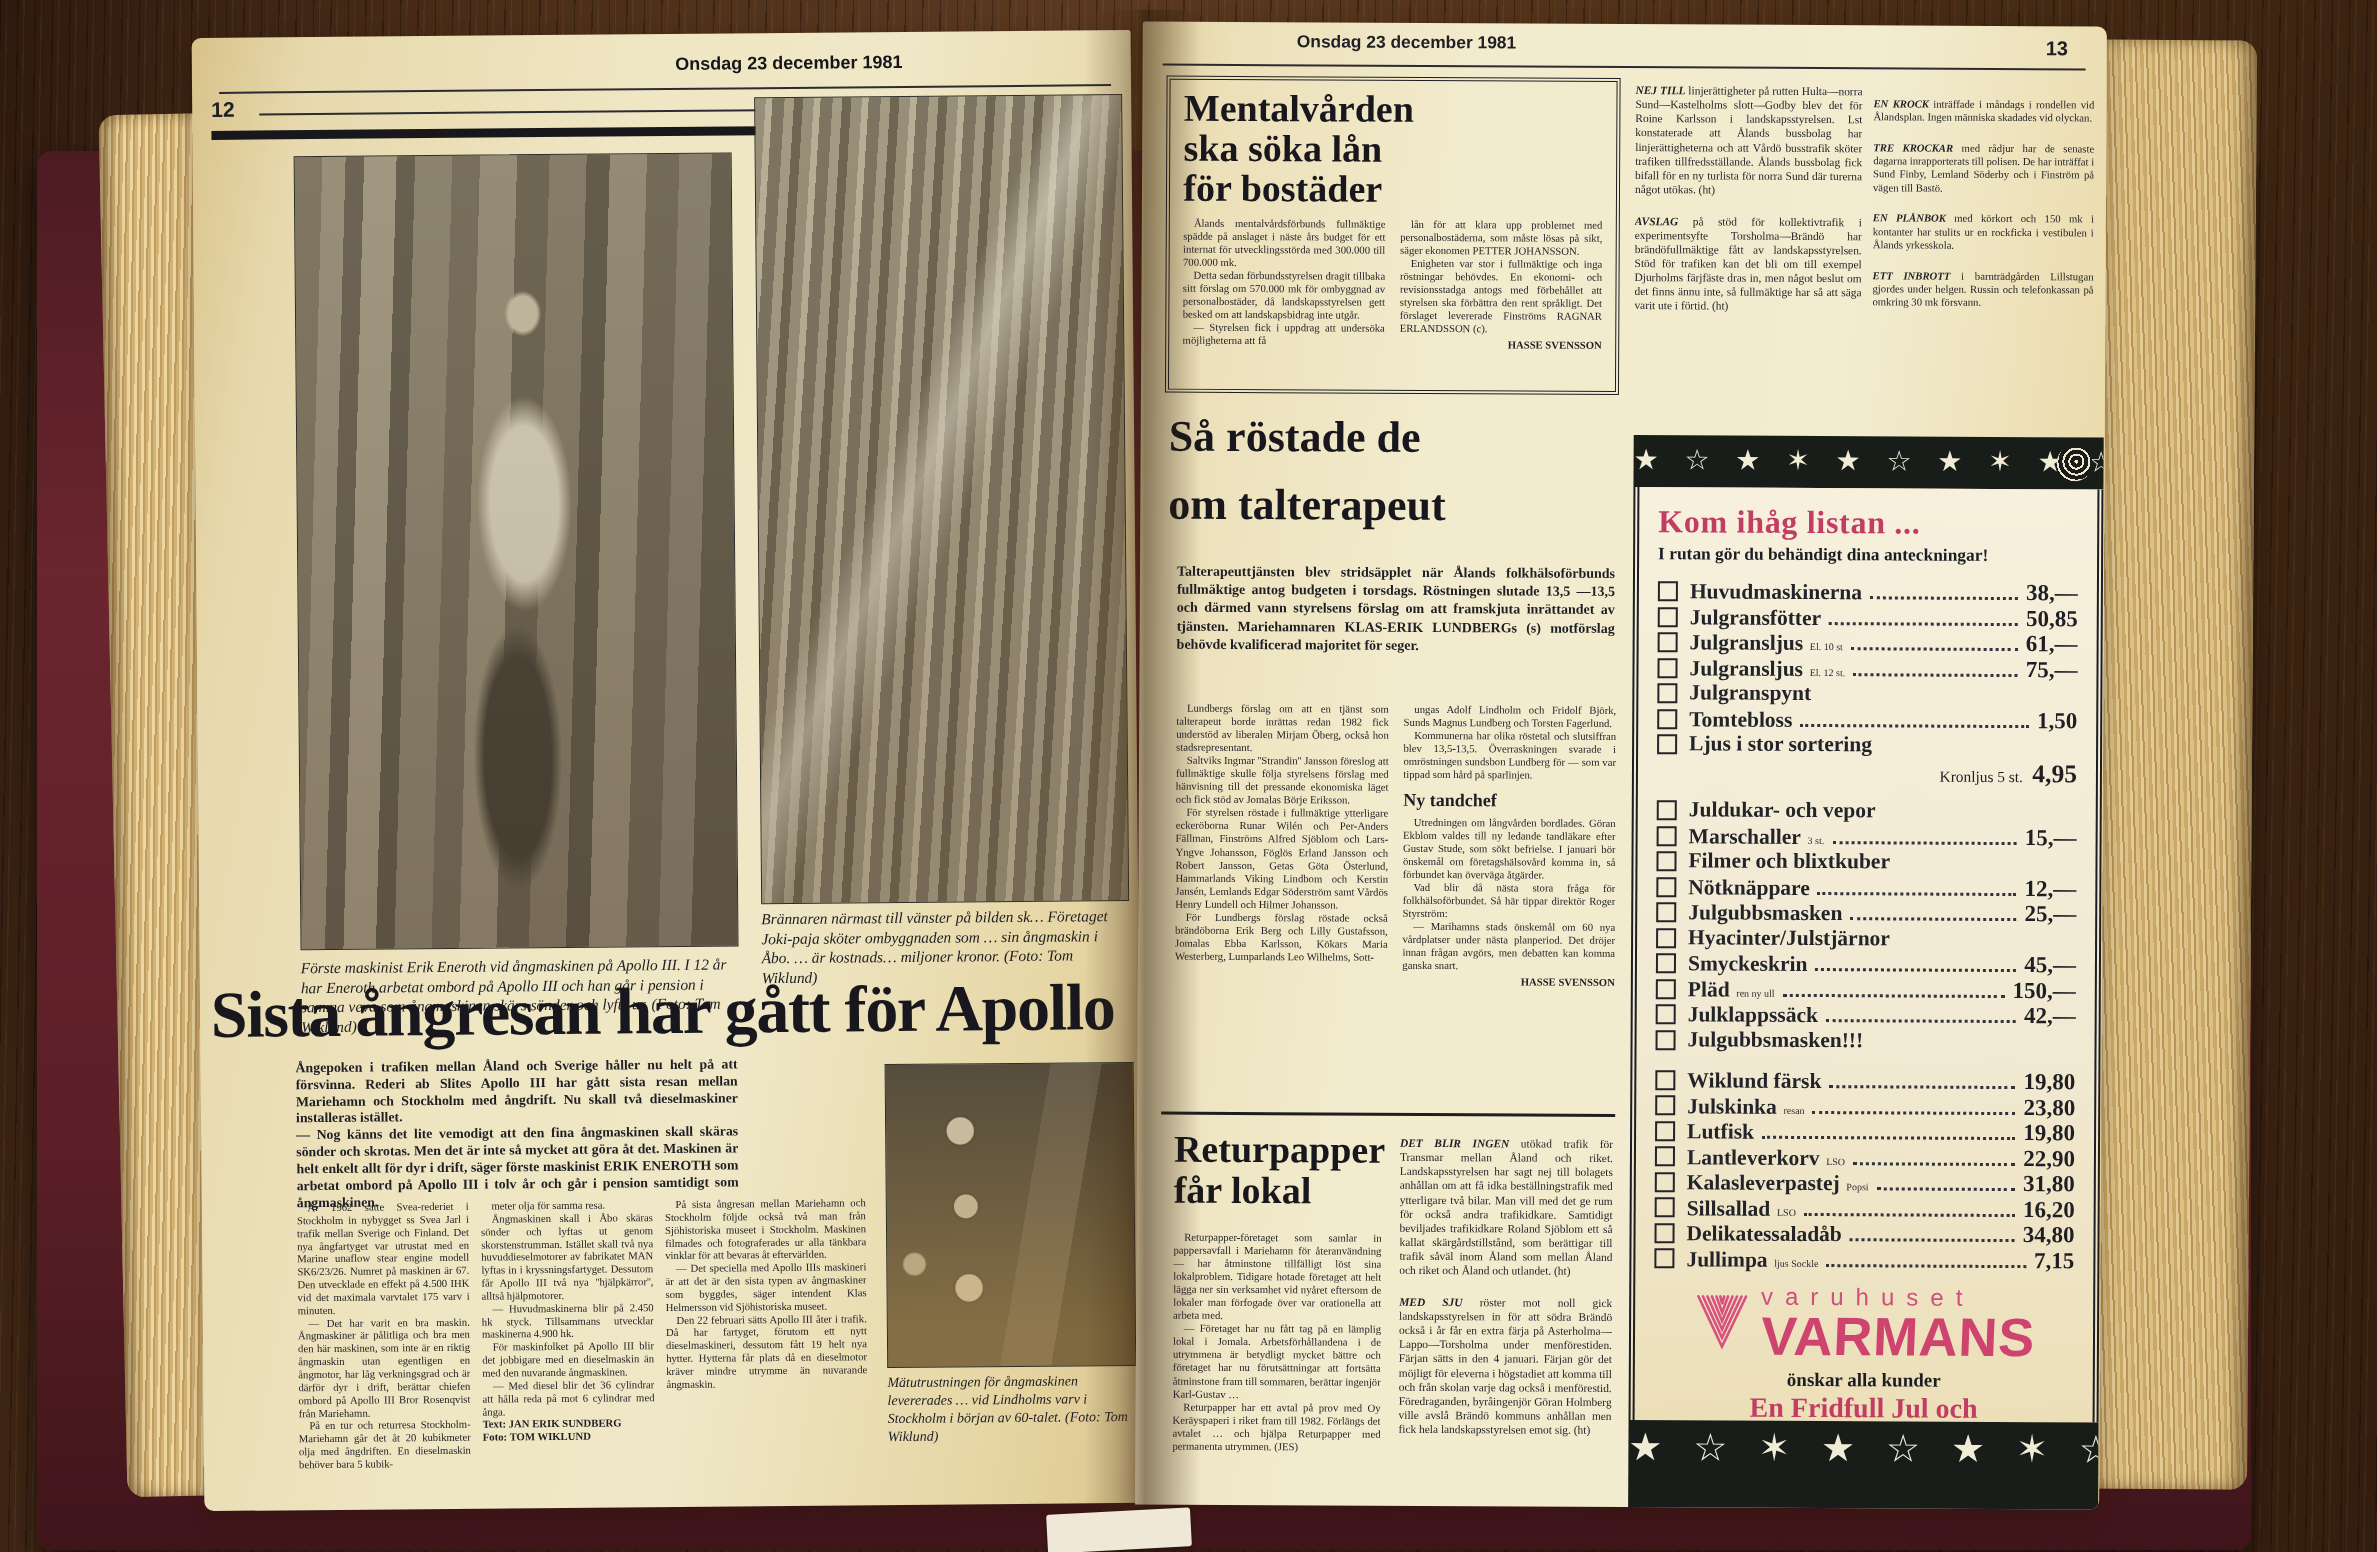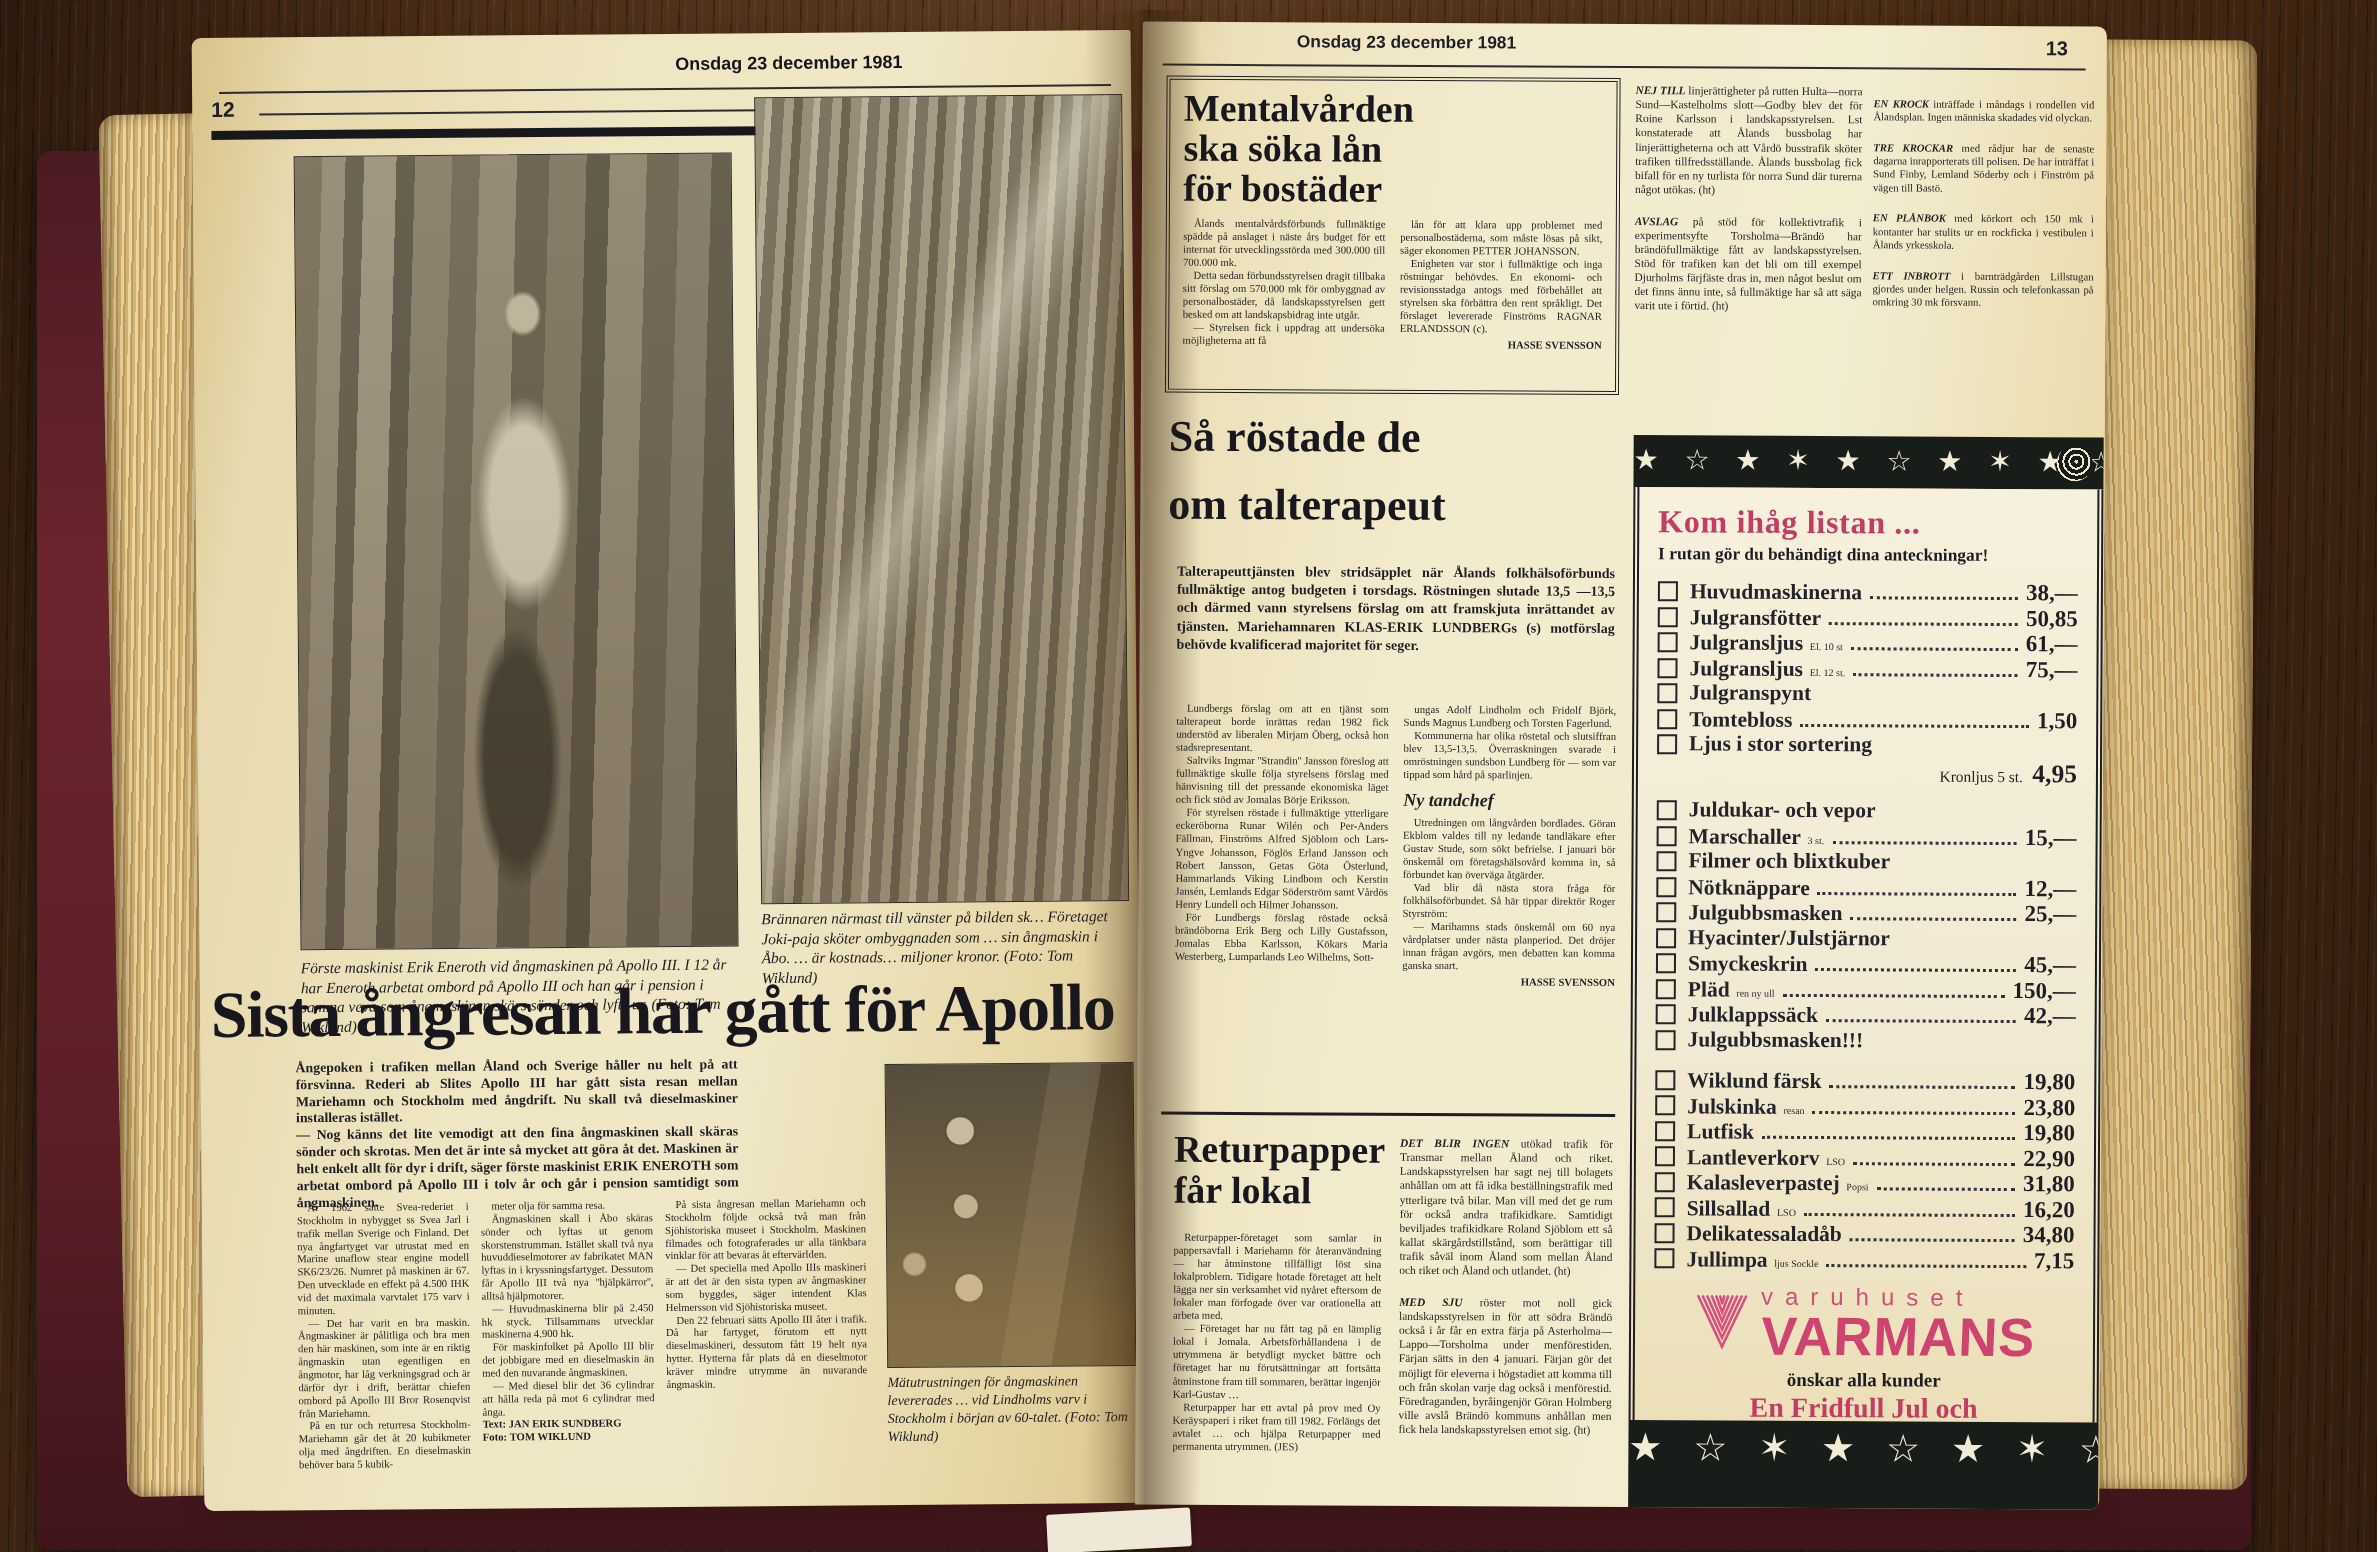--- a/index.html
+++ b/index.html
@@ -78,21 +78,21 @@
   .a1-title{margin:9.4px 13.4px 4px;font-weight:700;font-size:38px;line-height:1.05;color:#17171d;}
   .a1-cols{display:flex;gap:14.8px;margin:8px 13.4px 0;height:142px;overflow:hidden;font-size:10.7px;line-height:1.22;text-align:justify;}
   .a1-col{flex:1;}
   .a1-col p,.flow p{margin:0;text-indent:10.7px;}
   .sig{font-weight:700;text-align:right;text-indent:0!important;margin-top:2.7px!important;}
   .a2-title{position:absolute;left:28px;top:381px;font-weight:700;font-size:44px;line-height:1.55;color:#17171d;}
   .a2-lead{position:absolute;left:37px;top:541px;width:438px;font-weight:700;font-size:14px;line-height:1.3;text-align:justify;}
   .a2-cols{position:absolute;left:37px;top:680px;width:440px;height:400px;display:flex;gap:14.8px;
     font-size:10.7px;line-height:1.22;text-align:justify;overflow:hidden;}
   .a2-col{flex:1;}
-  .subhead{font-weight:700;font-size:18px;margin:9.4px 0 5.4px!important;text-indent:0!important;line-height:1.1;font-style:italic;}
+  .subhead{font-weight:700;font-size:18px;margin:9.4px 0 5.4px!important;text-indent:0!important;line-height:1.1;}
   .rp-divider{position:absolute;left:24px;top:1090px;width:454px;height:2.7px;background:#1d1d22;}
   .a3-title{position:absolute;left:37px;top:1107px;font-weight:700;font-size:38px;line-height:1.08;color:#17171d;}
   .a3-col1{position:absolute;left:37px;top:1209px;width:208px;height:266px;font-size:10.7px;line-height:1.22;text-align:justify;overflow:hidden;}
   .a3-col1 p{margin:0;text-indent:10.7px;}
   .a3-col2{position:absolute;left:263px;top:1113px;width:213px;height:362px;font-size:11.4px;line-height:1.24;text-align:justify;overflow:hidden;}
   .briefs-mid{position:absolute;left:493px;top:59px;width:227px;height:337px;font-size:11.4px;line-height:1.24;text-align:justify;overflow:hidden;}
   .briefs-right{position:absolute;left:731px;top:72px;width:221px;height:327px;font-size:10.7px;line-height:1.24;text-align:justify;overflow:hidden;}
   .brief{margin:0 0 17.4px;}
   .brief-title{font-weight:700;font-style:italic;}
 

